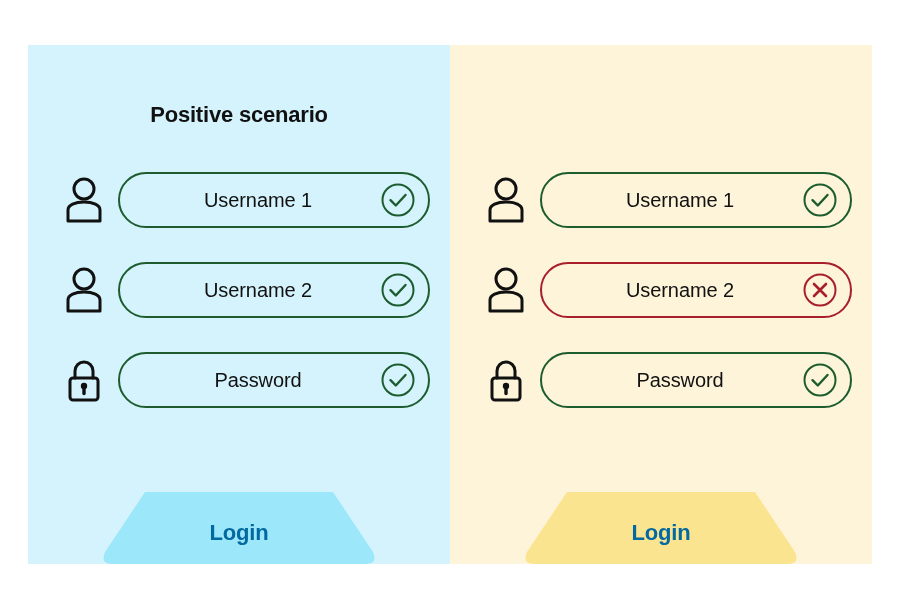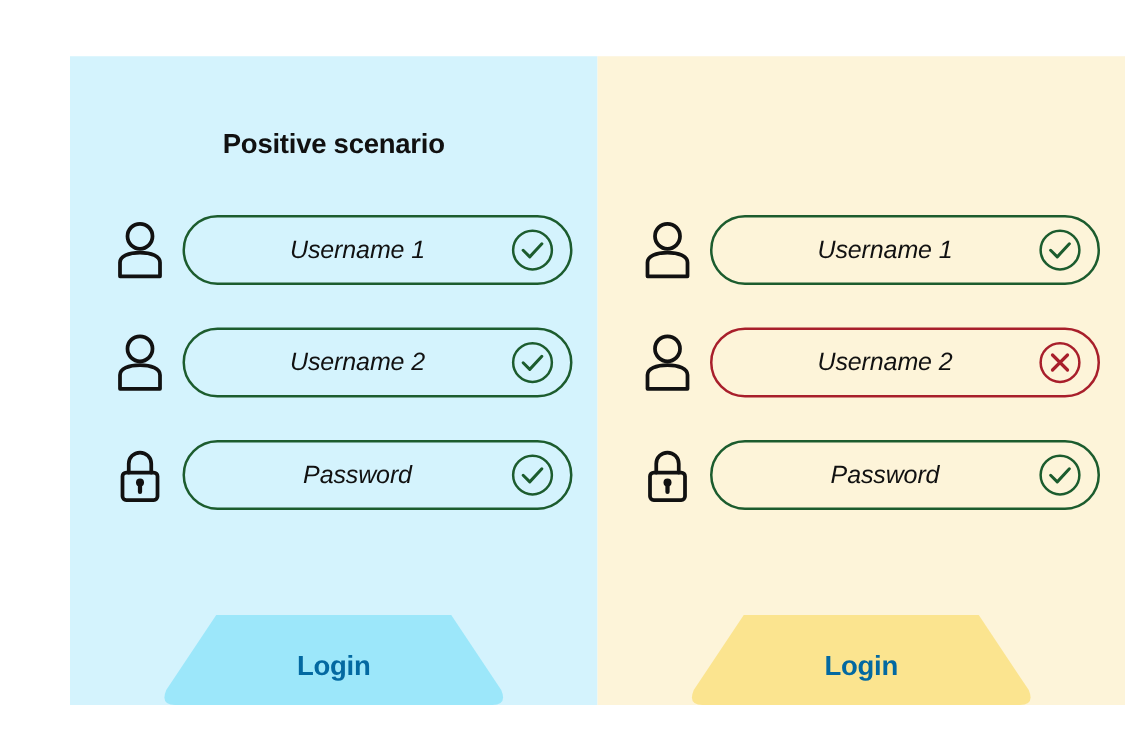--- a/index.html
+++ b/index.html
@@ -22,21 +22,20 @@
     height: 602px;
     background: #ffffff;
   }
 
   
   .panel {
     position: absolute;
     top: 45px;
     height: 519px;
     overflow: hidden;
-    margin-left: 28px;
   }
   .panel--positive {
     left: 28px;
     width: 422px;
     background: #d4f3fd;
   }
   .panel--negative {
     left: 450px;
     width: 422px;
     background: #fdf4d9;
@@ -90,21 +89,20 @@
     right: 20px;
     top: 0;
     height: 56px;
     box-sizing: border-box;
     border: 2px solid #1c5c2e;
     border-radius: 28px;
     display: flex;
     align-items: center;
     justify-content: center;
     background: transparent;
-    font-style: italic;
   }
   .pill.is-error {
     border-color: #a81f2b;
   }
 
   .pill-label {
     font-size: 20px;
     color: #111111;
     letter-spacing: -0.1px;
     

